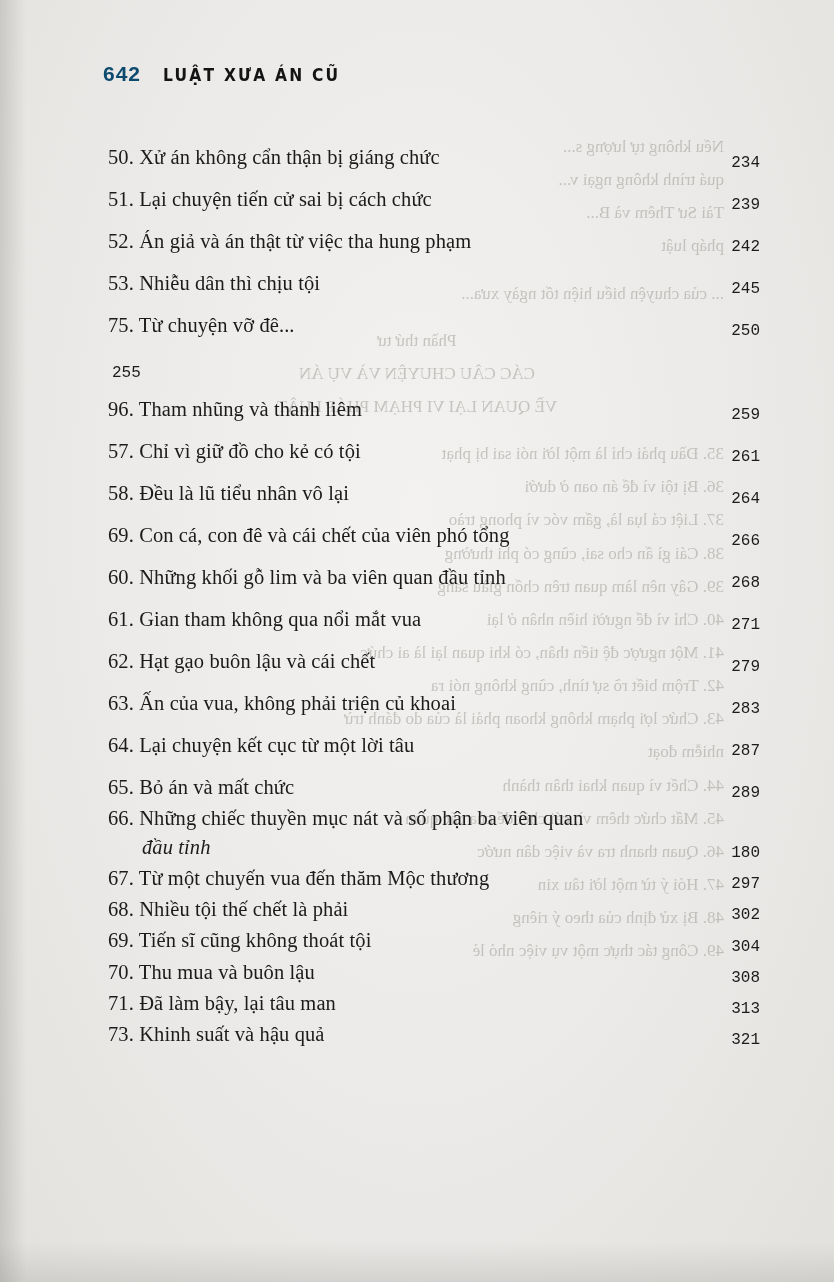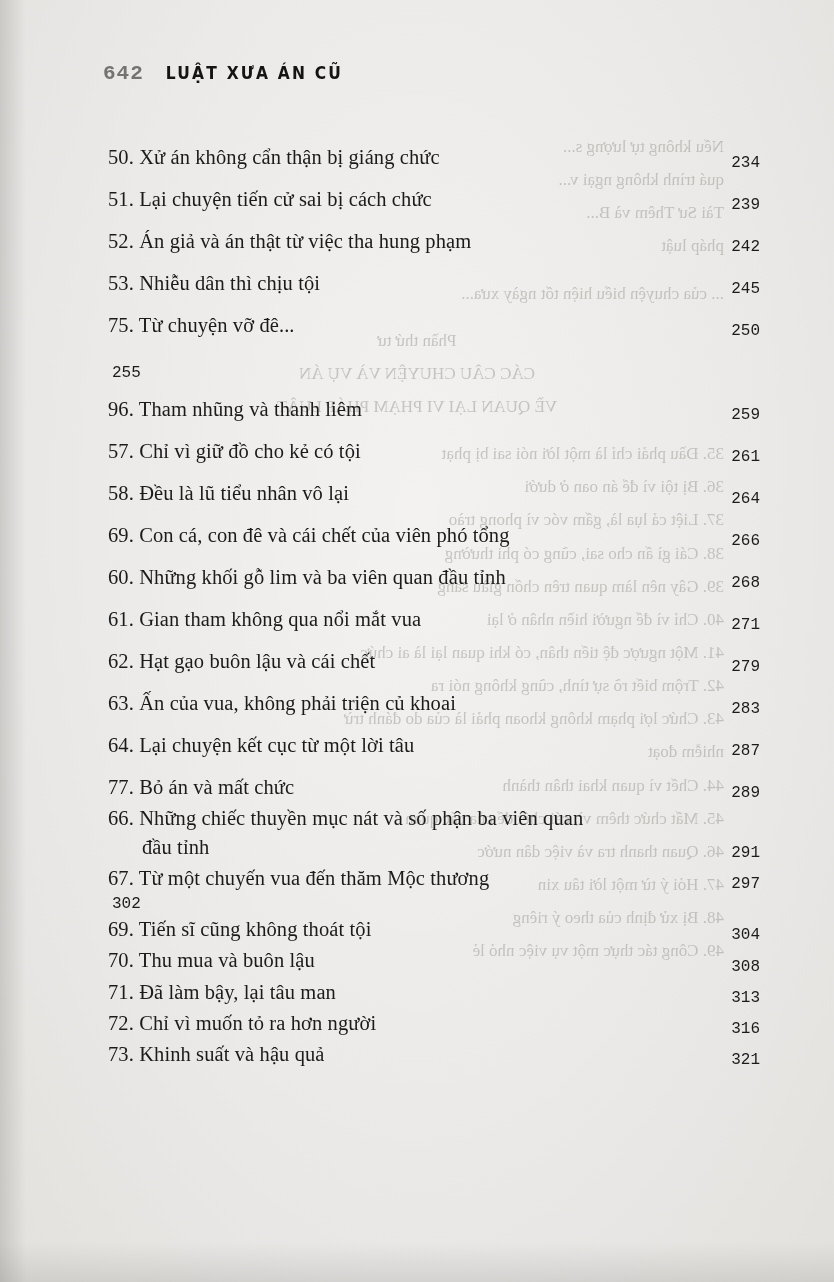--- a/index.html
+++ b/index.html
@@ -63,25 +63,25 @@
 
   .header {
     position: absolute;
     left: 103px;
     top: 62px;
     display: flex;
     align-items: baseline;
     gap: 22px;
   }
   .folio {
-    font-family: Liberation Mono, monospace;
+    font-family: Liberation Sans, sans-serif;
     font-weight: bold;
     font-size: 21px;
     letter-spacing: 1px;
-    color: #737373;
+    color: #0c4a6e;
   }
   .running-title {
     font-family: "DejaVu Sans", sans-serif;
     font-weight: bold;
     font-size: 15.5px;
     letter-spacing: 2.2px;
     color: #141414;
     text-transform: uppercase;
     transform: scaleY(1.12);
     transform-origin: left bottom;
@@ -103,20 +103,21 @@
   .toc-title {
     font-size: 20.5px;
     line-height: 1.42;
     padding-left: 8px;
     max-width: 560px;
     letter-spacing: 0.1px;
   }
   .toc-title .indent {
     display: block;
     padding-left: 34px;
+    font-style: italic;
   }
   .toc-page {
     font-size: 16px;
     font-family: Liberation Mono, monospace;
     padding-left: 12px;
     white-space: nowrap;
     align-self: flex-end;
   }
   .toc-entry.tight { min-height: 0; }
 </style>
@@ -216,51 +217,48 @@
       </div>
       <div class="toc-entry">
         <div class="toc-title">63. Ấn của vua, không phải triện củ khoai</div>
         <div class="toc-page">283</div>
       </div>
       <div class="toc-entry">
         <div class="toc-title">64. Lại chuyện kết cục từ một lời tâu</div>
         <div class="toc-page">287</div>
       </div>
       <div class="toc-entry">
-        <div class="toc-title">77. Bỏ án và mất chức</div>
+        <div class="toc-title">65. Bỏ án và mất chức</div>
         <div class="toc-page">289</div>
       </div>
       <div class="toc-entry tight">
         <div class="toc-title">66. Những chiếc thuyền mục nát và số phận ba viên quan<span class="indent">đầu tỉnh</span></div>
-        <div class="toc-page">291</div>
+        <div class="toc-page">180</div>
       </div>
       <div class="toc-entry tight">
         <div class="toc-title">67. Từ một chuyến vua đến thăm Mộc thương</div>
         <div class="toc-page">297</div>
       </div>
       <div class="toc-entry tight">
+        <div class="toc-title">68. Nhiều tội thế chết là phải</div>
         <div class="toc-page">302</div>
       </div>
       <div class="toc-entry tight">
         <div class="toc-title">69. Tiến sĩ cũng không thoát tội</div>
         <div class="toc-page">304</div>
       </div>
       <div class="toc-entry tight">
         <div class="toc-title">70. Thu mua và buôn lậu</div>
         <div class="toc-page">308</div>
       </div>
       <div class="toc-entry tight">
         <div class="toc-title">71. Đã làm bậy, lại tâu man</div>
         <div class="toc-page">313</div>
       </div>
       <div class="toc-entry tight">
-        <div class="toc-title">72. Chỉ vì muốn tỏ ra hơn người</div>
-        <div class="toc-page">316</div>
-      </div>
-      <div class="toc-entry tight">
         <div class="toc-title">73. Khinh suất và hậu quả</div>
         <div class="toc-page">321</div>
       </div>
     </div>
 
 </div>
 
 <div class="edge-shadow-left"></div>
 <div class="edge-shadow-bottom"></div>
 

